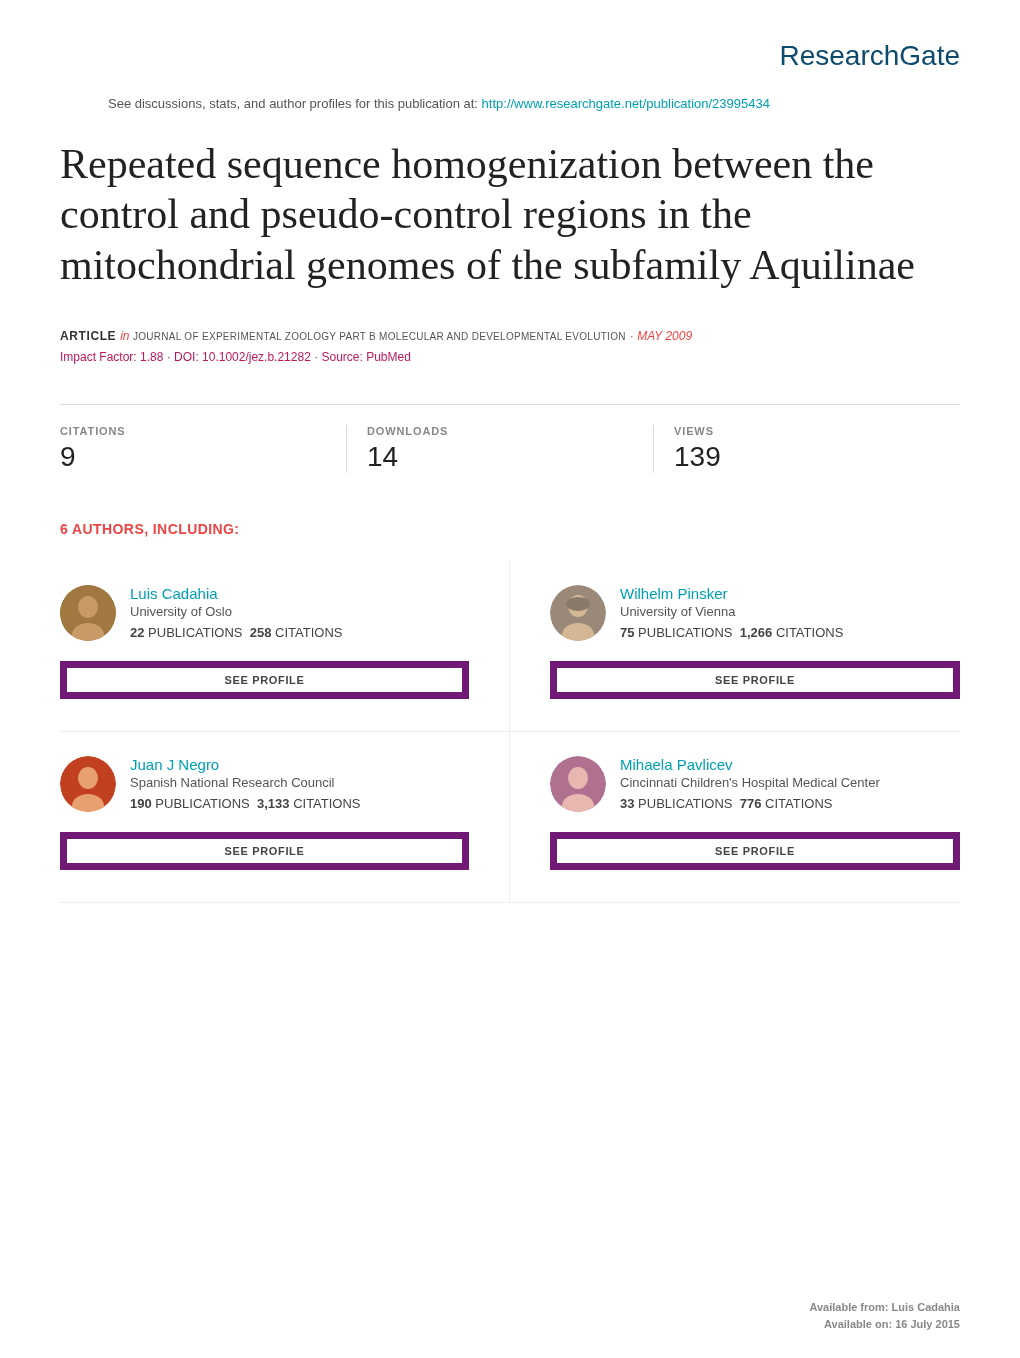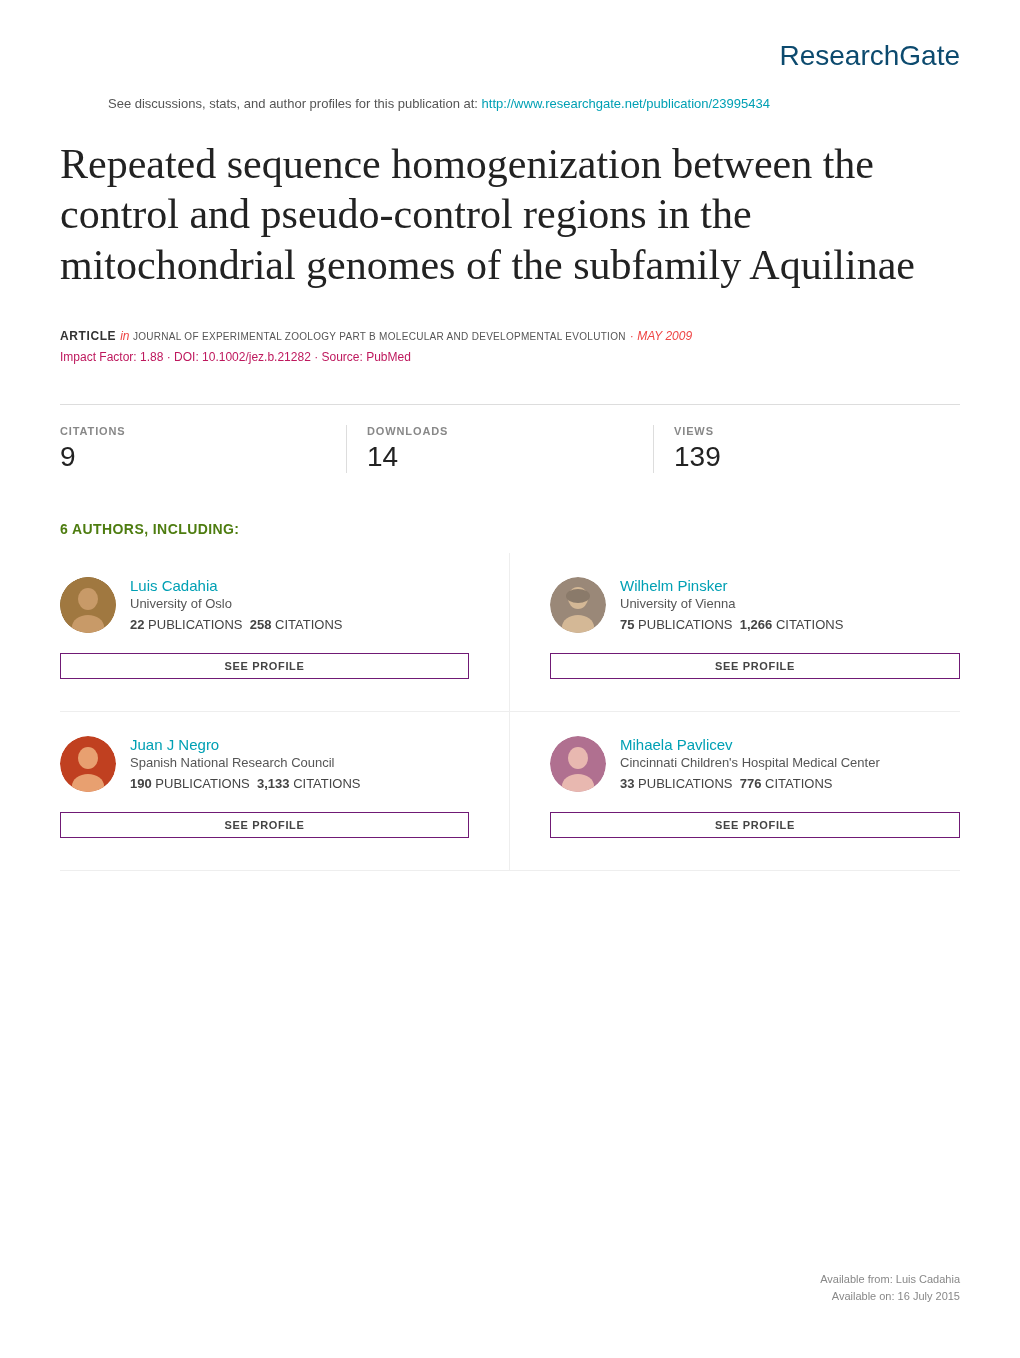--- a/index.html
+++ b/index.html
@@ -129,22 +129,22 @@
       font-size: 28px;
       font-weight: 300;
       color: #222;
     }
 
     
     .authors-heading {
       font-family: Arial, sans-serif;
       font-size: 14px;
       font-weight: 700;
-      color: #4d7c0f;
-      margin-bottom: 16px;
+      color: #ef4444;
+      margin-bottom: 24px;
       letter-spacing: 0.03em;
     }
 
     .authors-grid {
       display: grid;
       grid-template-columns: 1fr 1fr;
       gap: 0;
     }
 
     .author-card {
@@ -217,37 +217,38 @@
     }
 
     .author-stats strong {
       font-weight: 700;
     }
 
     .see-profile-btn {
       display: inline-block;
       margin-top: 12px;
       padding: 6px 14px;
-      border: 1px solid #701a75;
+      border: 7px solid #701a75;
       font-family: Arial, sans-serif;
       font-size: 11px;
       font-weight: 700;
       letter-spacing: 0.06em;
       color: #444;
       background: #fff;
       cursor: pointer;
       text-transform: uppercase;
     }
 
     
     .footer {
       position: absolute;
-      bottom: 52px;
+      bottom: 24px;
       right: 60px;
       text-align: right;
+      font-weight: bold;
     }
 
     .footer-text {
       font-family: Arial, sans-serif;
       font-size: 11px;
       color: #888;
       line-height: 1.6;
     }
   </style>
 </head>

